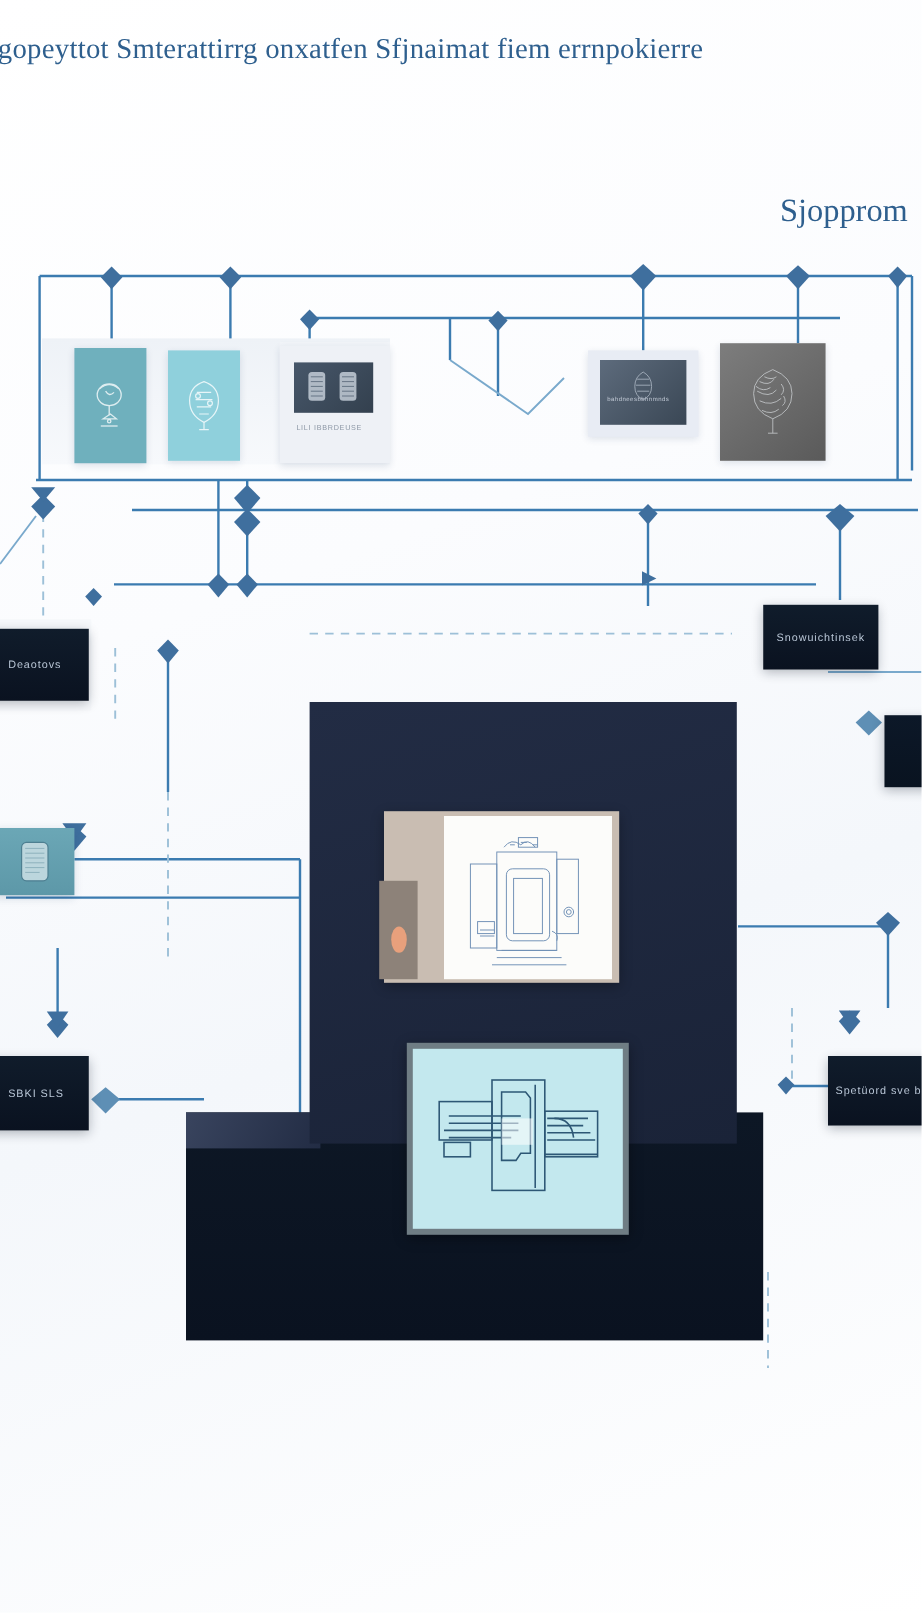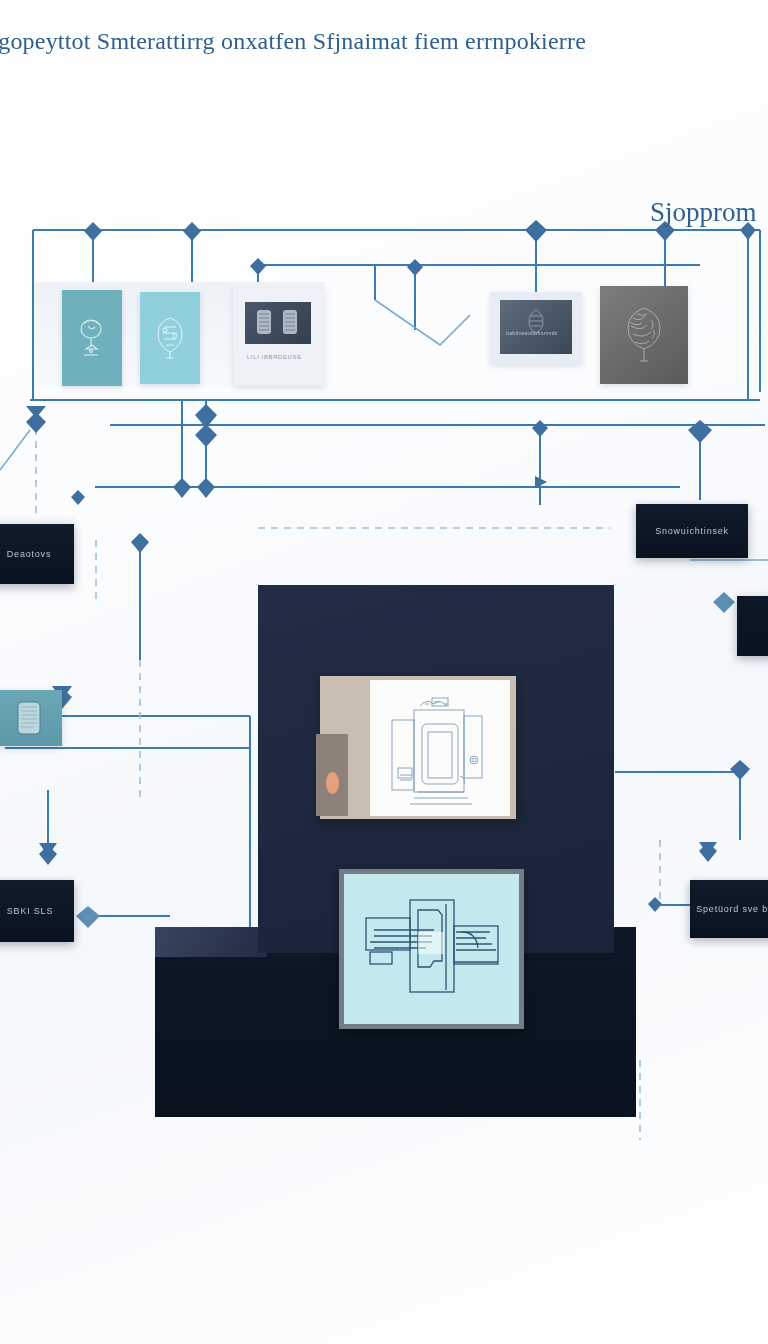--- a/index.html
+++ b/index.html
@@ -6,21 +6,21 @@
   body{width:768px;height:1344px;position:relative;overflow:hidden;
        font-family:"Liberation Serif", serif;}
 
   .stage{position:absolute;inset:0;background:
       linear-gradient(160deg,#ffffff 0%,#fbfcfe 35%,#f4f7fb 60%,#ffffff 100%);}
 
   
   .hdr-main{position:absolute;left:-14px;top:28px;font-size:24px;color:#2e5f8e;
             letter-spacing:.2px;white-space:nowrap;}
   .hdr-right{position:absolute;left:650px;top:160px;font-size:27px;color:#2e5f8e;
-             white-space:nowrap;margin-top:37px;}
+             white-space:nowrap;}
 
   
   .net{position:absolute;inset:0;pointer-events:none;}
 
   
   .strip{position:absolute;left:35px;top:282px;width:290px;height:105px;
          background:linear-gradient(180deg,#eef2f7,#f7f9fc);}
   .strip2{position:absolute;left:233px;top:285px;width:92px;height:100px;
           background:#f2f5f9;}
   .card{position:absolute;display:flex;align-items:center;justify-content:center;
@@ -43,21 +43,21 @@
       background:linear-gradient(140deg,#7d7d7d,#5a5a5a);}
 
   
   .lbl{position:absolute;display:flex;align-items:center;justify-content:center;
        background:linear-gradient(180deg,#101c2b,#0a1220);
        color:#b9c6d6;font-size:9px;letter-spacing:.8px;
        box-shadow:0 3px 9px rgba(10,20,35,.3);}
   .lbl-l1{left:-16px;top:524px;width:90px;height:60px;}
   .lbl-l1-bg{position:absolute;left:-20px;top:516px;width:96px;height:76px;
              background:#f6f8fb;}
-  .lbl-r1{left:636px;top:504px;width:112px;height:54px;}
+  .lbl-r1{left:636px;top:504px;width:96px;height:54px;}
   .lbl-r2{left:737px;top:596px;width:56px;height:60px;
           background:linear-gradient(180deg,#0c1828,#091320);}
   .lbl-l2{left:-14px;top:880px;width:88px;height:62px;}
   .lbl-r3{left:690px;top:880px;width:90px;height:58px;}
 
   
   .teal-card{position:absolute;left:-4px;top:690px;width:66px;height:56px;
              background:linear-gradient(180deg,#6ba7b6,#5d98a8);
              box-shadow:0 2px 7px rgba(30,60,100,.18);}
 

